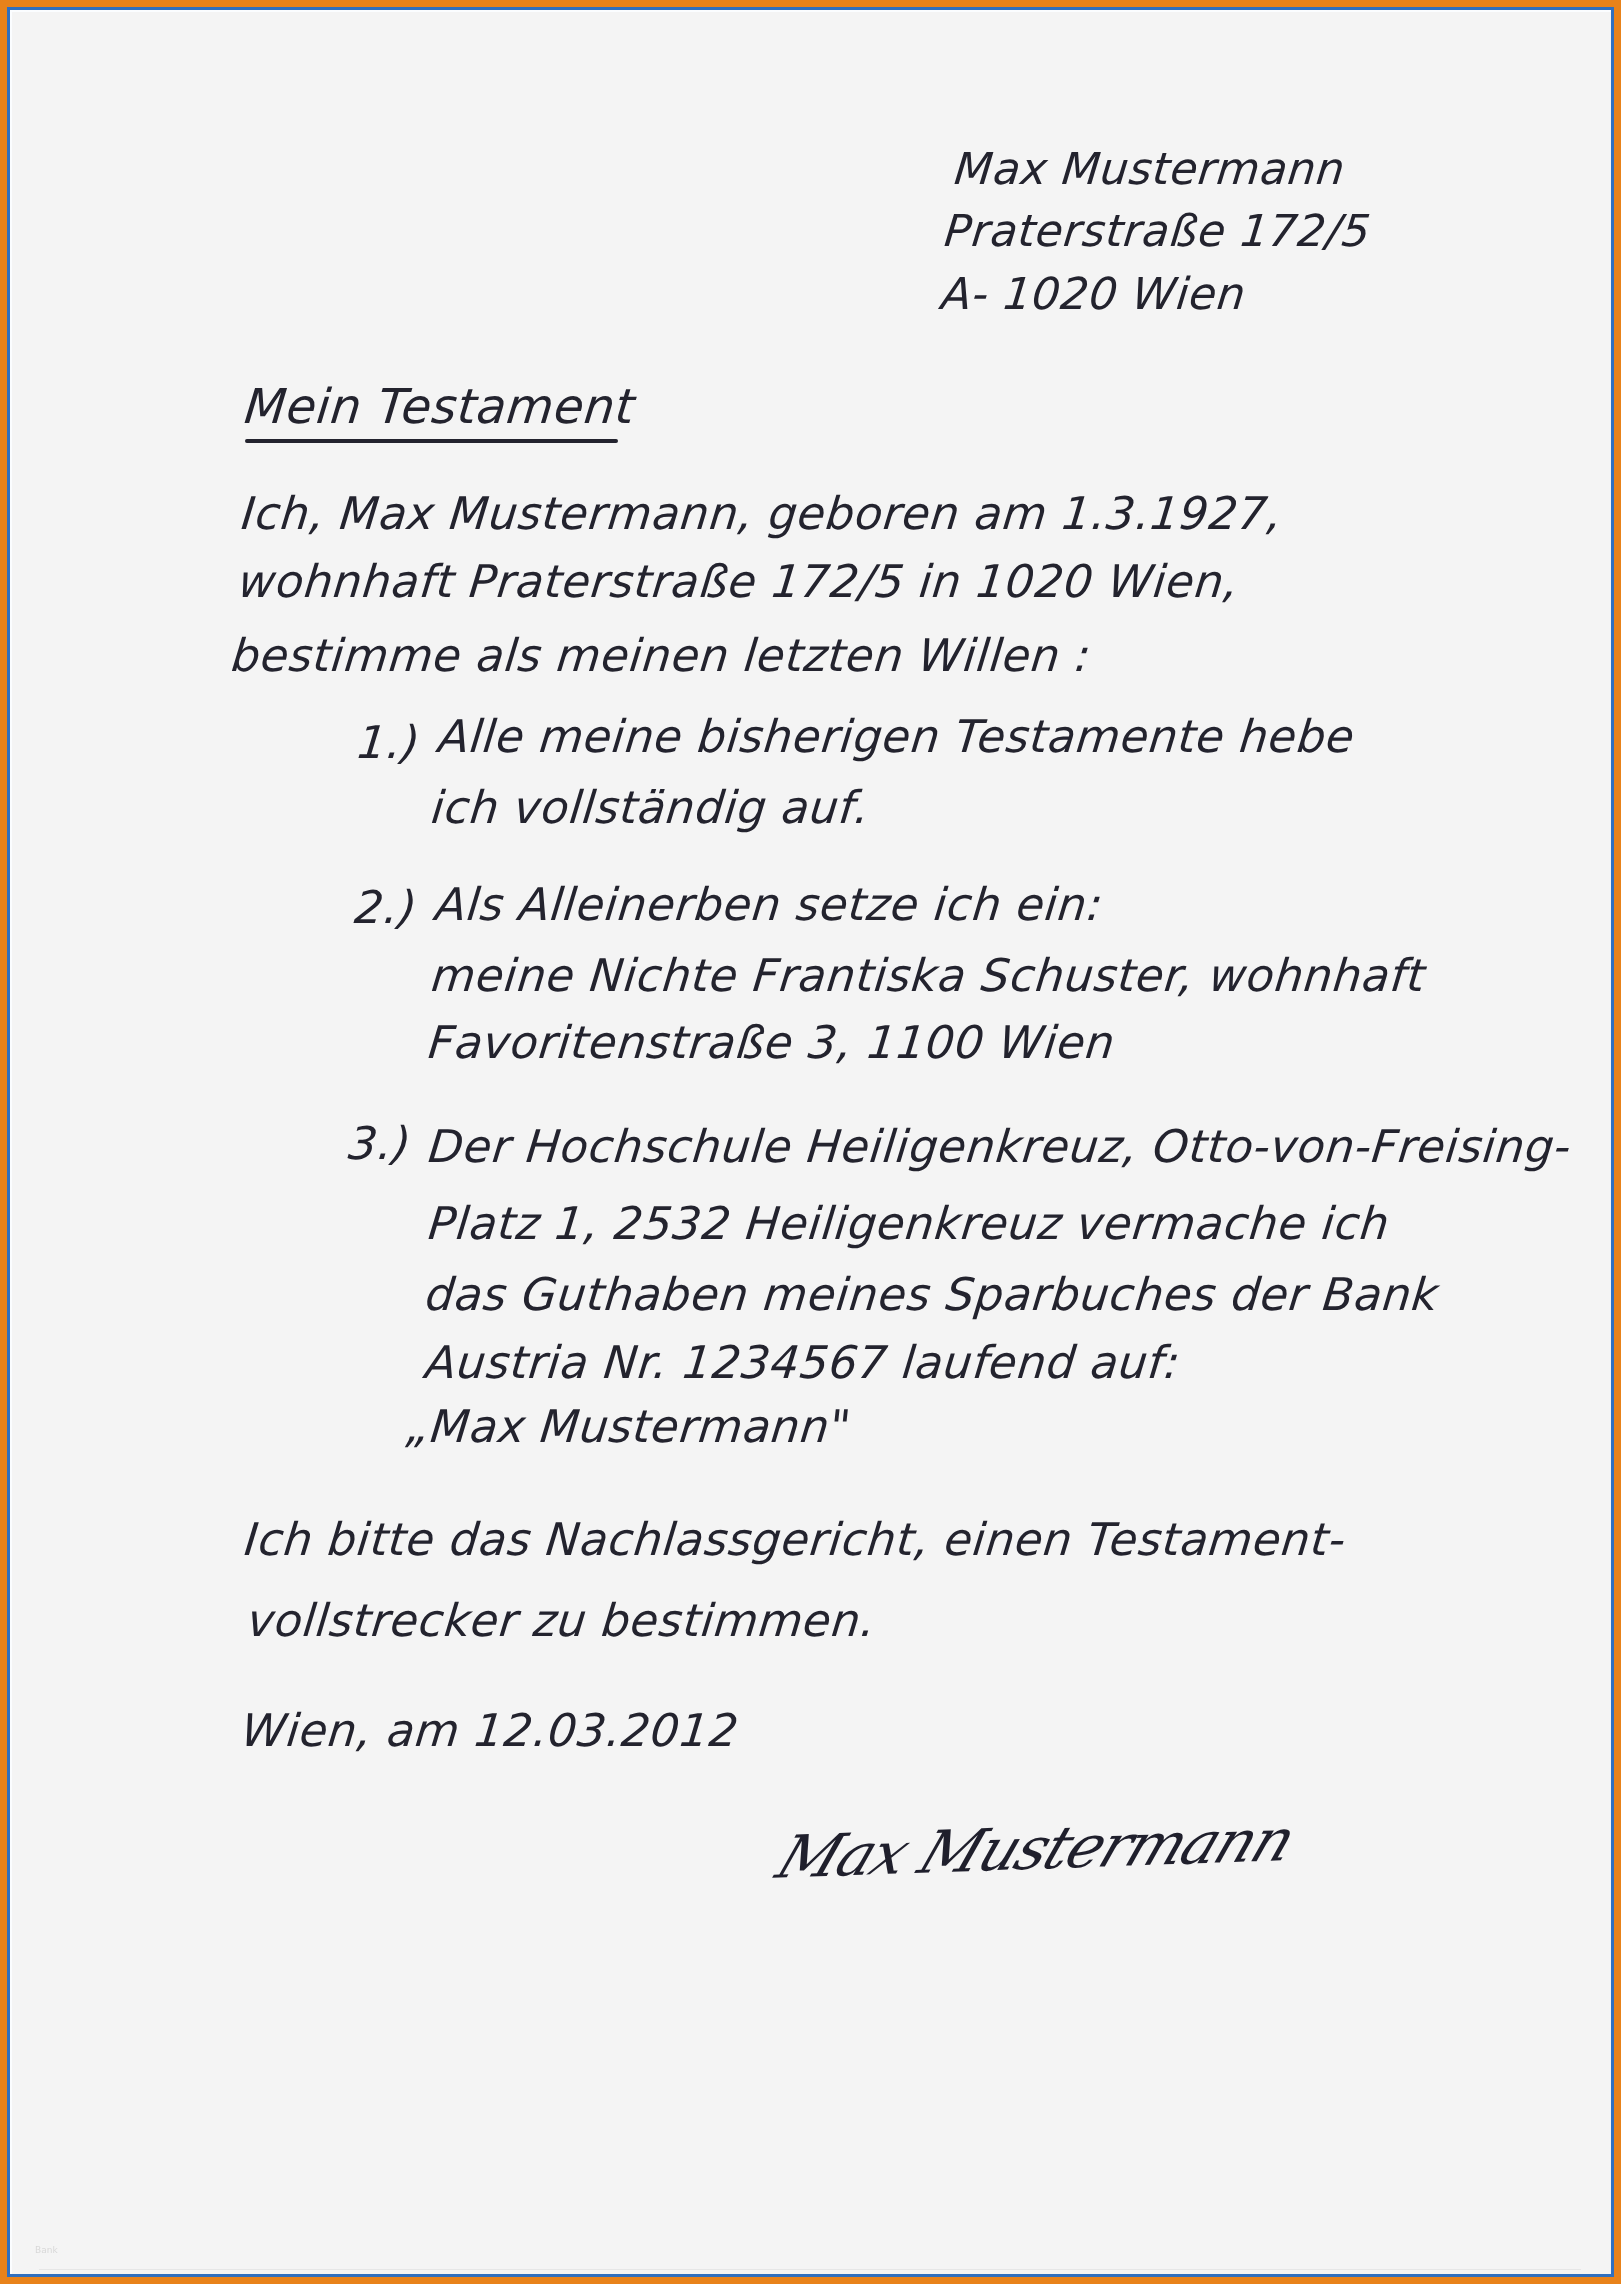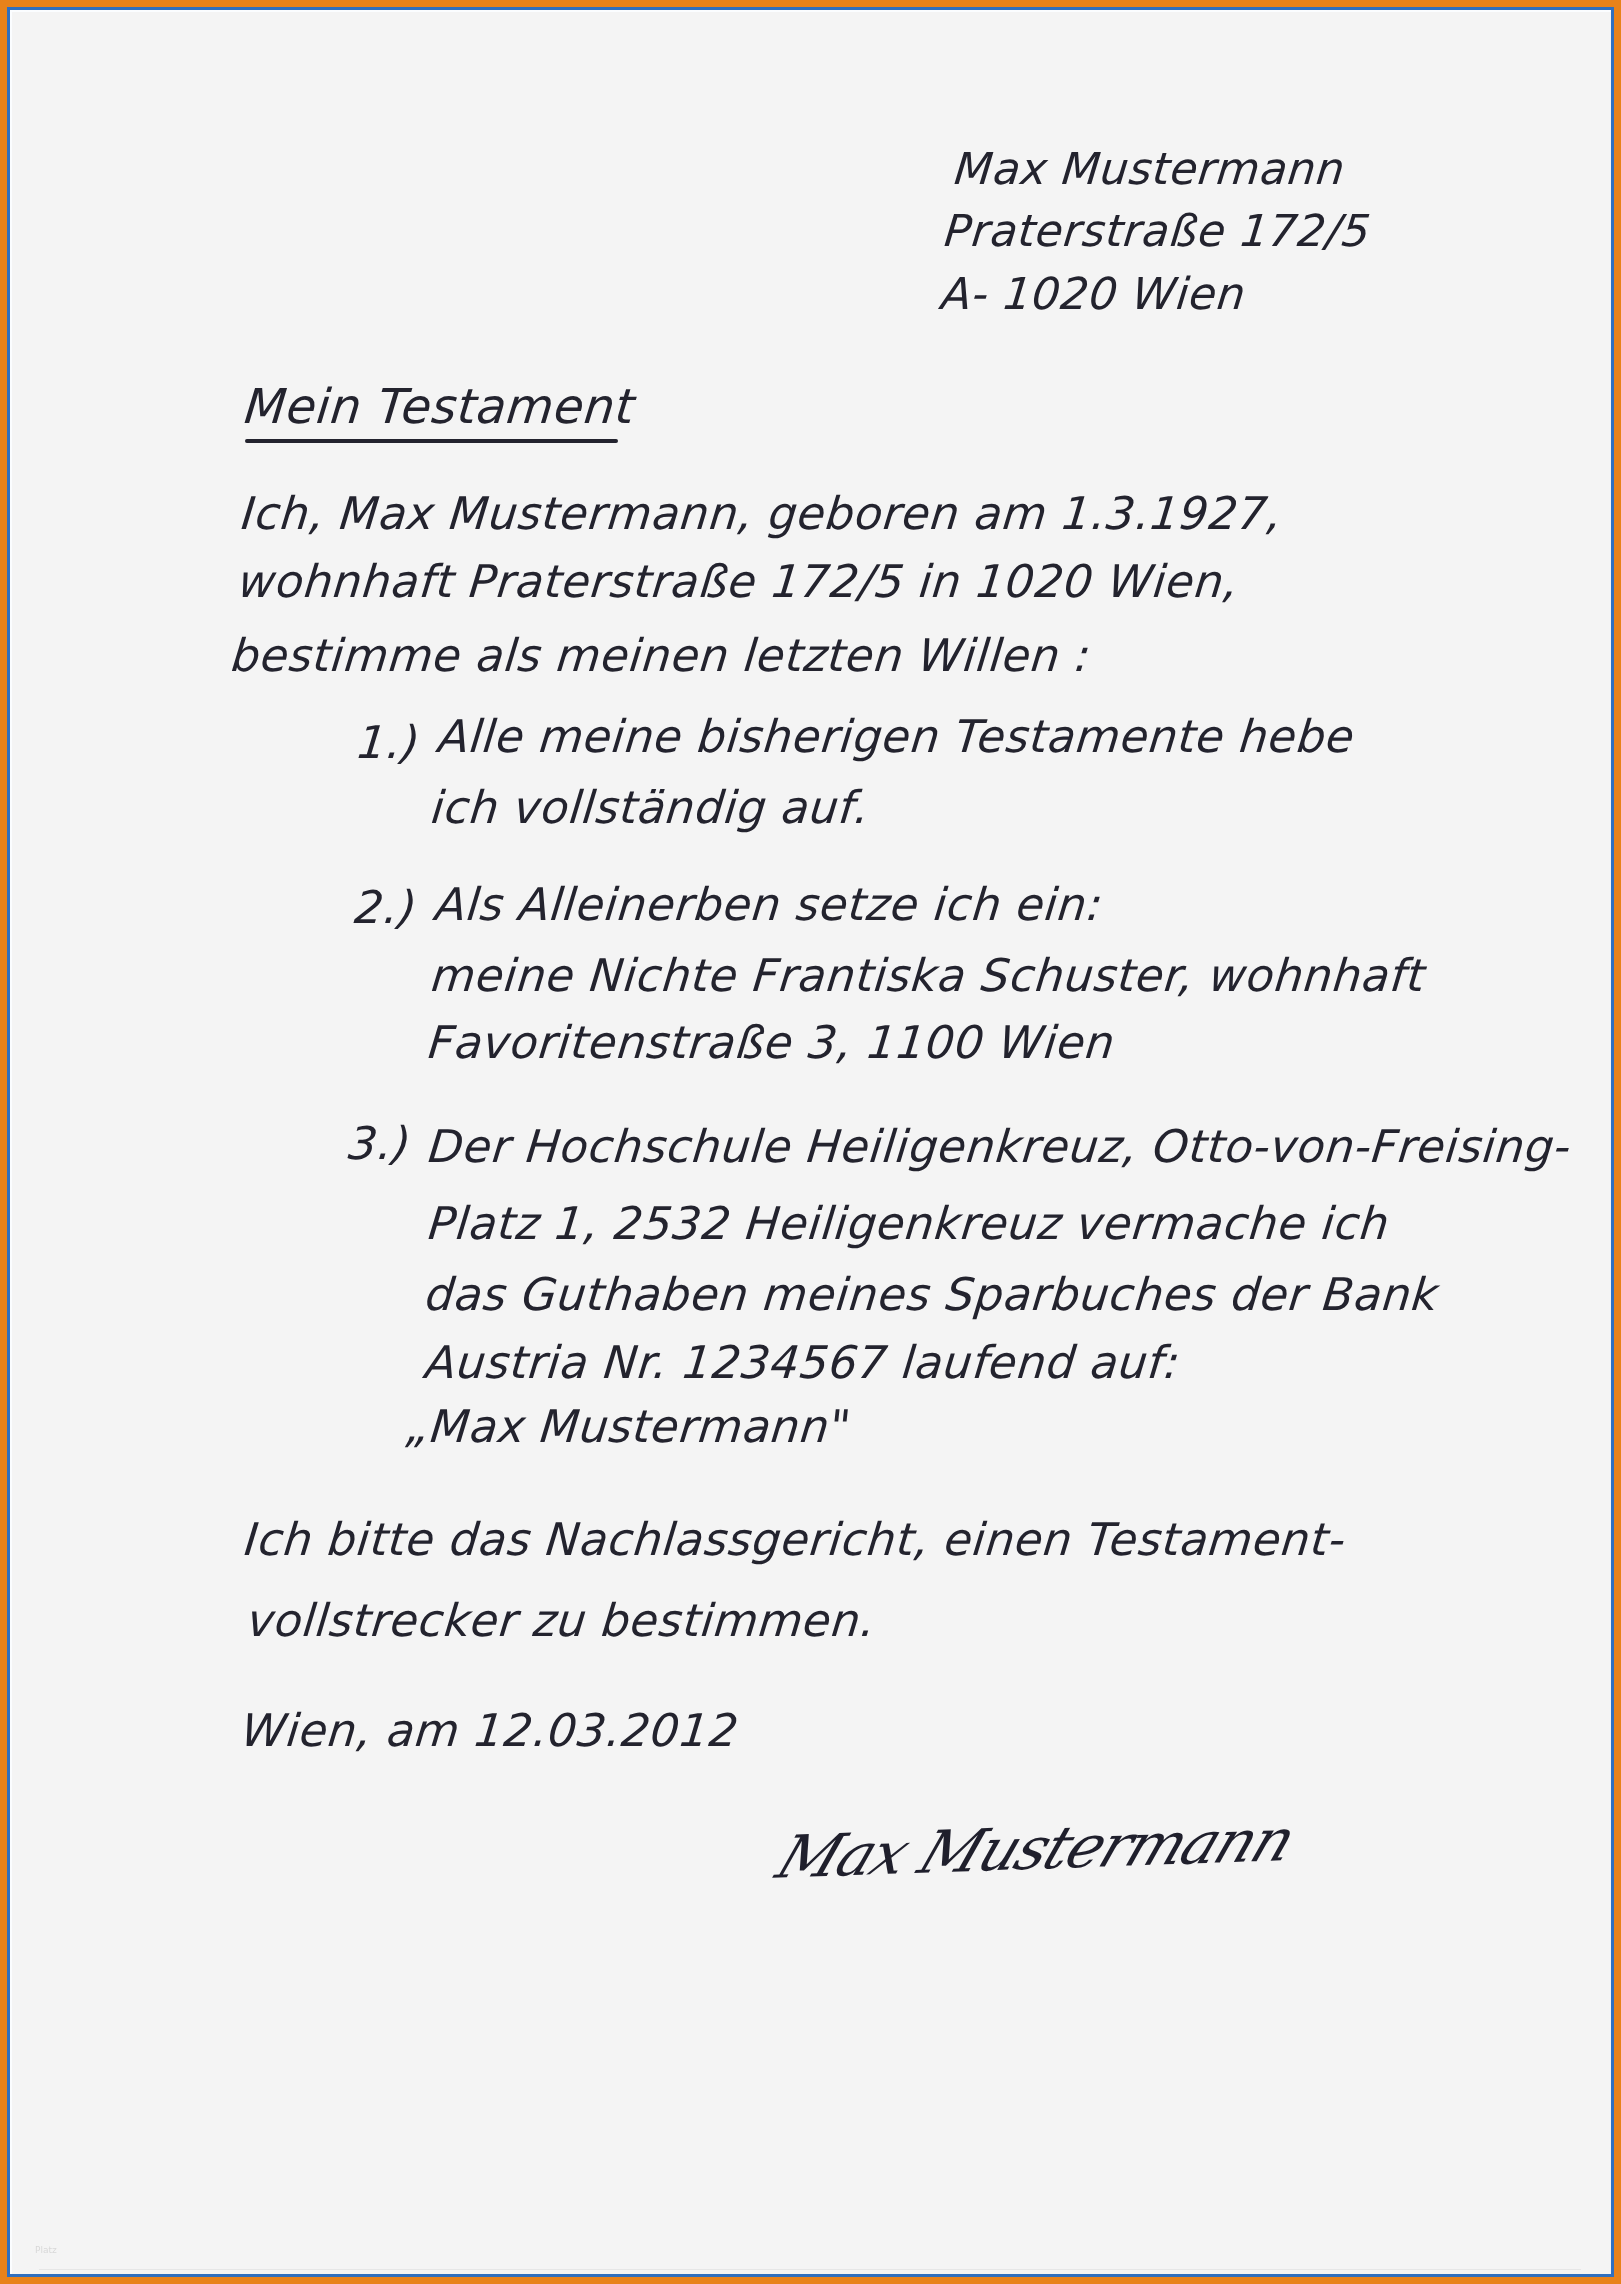--- a/index.html
+++ b/index.html
@@ -83,15 +83,15 @@
 <div class="hw sz-body" style="left:426px; top:1336px;">Austria Nr. 1234567 laufend auf:</div>
 <div class="hw sz-body" style="left:407px; top:1400px;">„Max Mustermann"</div>
 
 <div class="hw sz-body" style="left:245px; top:1513px;">Ich bitte das Nachlassgericht, einen Testament-</div>
 <div class="hw sz-body" style="left:248px; top:1594px;">vollstrecker zu bestimmen.</div>
 
 <div class="hw sz-body" style="left:242px; top:1704px;">Wien, am 12.03.2012</div>
 
 <div class="signature">Max Mustermann</div>
 
-<div class="watermark">Platz</div>
+<div class="watermark">Bank</div>
 <div class="scan-line"></div>
 
 
 </body></html>

